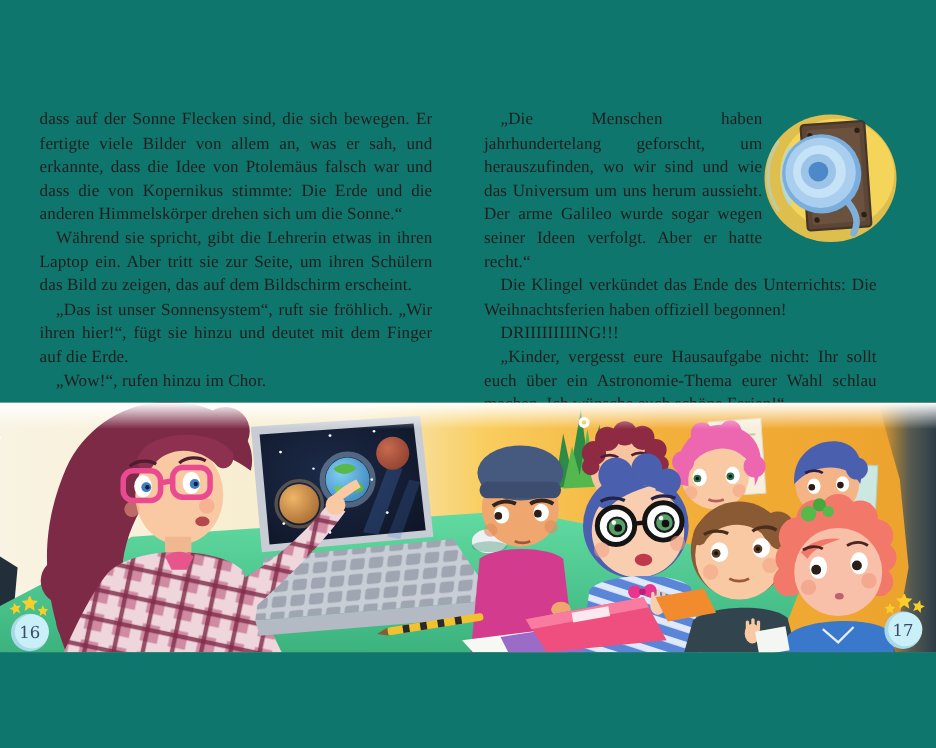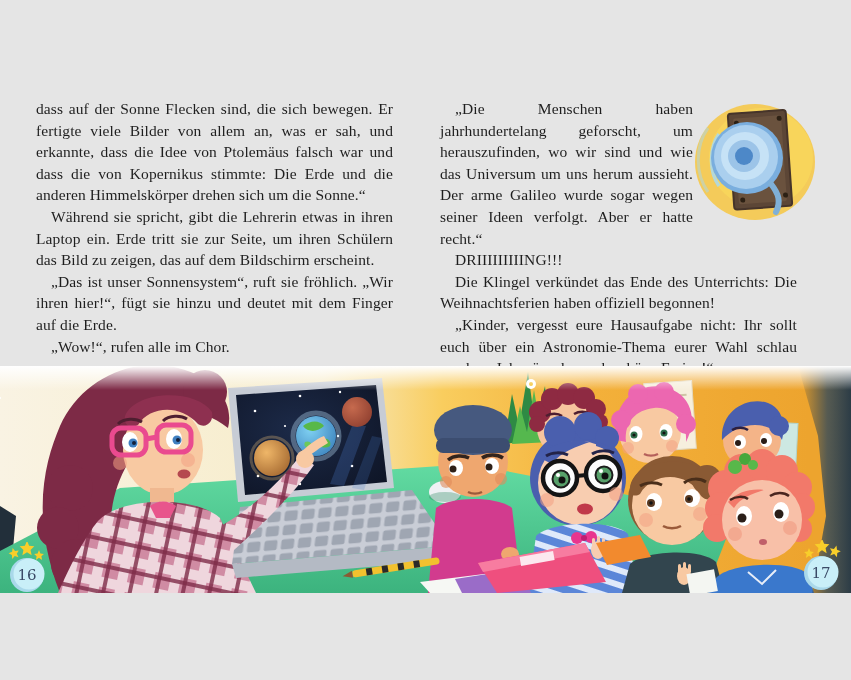--- a/index.html
+++ b/index.html
@@ -1,17 +1,17 @@
 <!DOCTYPE html>
 <html lang="de"><head>
 <meta charset="utf-8">
 <style>
   html,body{margin:0;padding:0;}
   .sheet{
-    position:relative; width:851px; height:680px; background:#e5e5e5;
+    position:relative; width:851px; height:680px; background:#0f766e;
     overflow:hidden; font-family:"Liberation Serif","DejaVu Serif",serif;
   }
   .text-col{
     position:absolute; top:98px; width:357px;
     font-size:15.5px; line-height:21.6px; text-align:justify;
     color:#1e1e1e; letter-spacing:0.1px;
   }
   #col-left{left:36px;}
   #col-right{left:440px;}
   .text-col p{margin:0; padding:0; hyphens:auto;}
@@ -30,23 +30,23 @@
 <svg width="0" height="0" style="position:absolute">
   <defs>
     <path id="star" d="M0,-7 L2,-2.2 L7,-1.6 L3.4,1.8 L4.4,7 L0,4 L-4.4,7 L-3.4,1.8 L-7,-1.6 L-2,-2.2 Z"></path>
   </defs>
 </svg>
 
 <div class="sheet">
 
   <div id="col-left" class="text-col">
     <p>dass auf der Sonne Flecken sind, die sich bewegen. Er fertigte viele Bilder von allem an, was er sah, und erkannte, dass die Idee von Ptolemäus falsch war und dass die von Kopernikus stimmte: Die Erde und die anderen Himmelskörper drehen sich um die Sonne.“</p>
-    <p class="indent">Während sie spricht, gibt die Lehrerin etwas in ihren Laptop ein. Erde tritt sie zur Seite, um ihren Schülern das Bild zu zeigen, das auf dem Bildschirm erscheint.</p>
+    <p class="indent">Während sie spricht, gibt die Lehrerin etwas in ihren Laptop ein. Aber tritt sie zur Seite, um ihren Schülern das Bild zu zeigen, das auf dem Bildschirm erscheint.</p>
     <p class="indent">„Das ist unser Sonnensystem“, ruft sie fröhlich. „Wir ihren hier!“, fügt sie hinzu und deutet mit dem Finger auf die Erde.</p>
-    <p class="indent">„Wow!“, rufen alle im Chor.</p>
+    <p class="indent">„Wow!“, rufen hinzu im Chor.</p>
   </div>
 
   <div id="col-right" class="text-col">
     <div class="bell-float">
       <svg width="132" height="128" viewBox="0 0 132 128">
         <ellipse cx="64" cy="64" rx="60" ry="58" fill="#f5c84a" opacity="0.9"></ellipse>
         <ellipse cx="70" cy="60" rx="52" ry="50" fill="#f8d75c" opacity="0.85"></ellipse>
         <g transform="rotate(-4 66 62)">
           <rect x="40" y="14" width="58" height="96" rx="3" fill="#5c4636" stroke="#46342a" stroke-width="2"></rect>
           <rect x="45" y="19" width="48" height="86" rx="2" fill="#6a523e"></rect>
@@ -61,22 +61,22 @@
           <circle cx="56" cy="60" r="36" fill="#7aaede"></circle>
           <circle cx="55" cy="59" r="32" fill="#aacfee"></circle>
           <circle cx="54" cy="58" r="24" fill="#c6e2f6"></circle>
           <circle cx="53" cy="58" r="16" fill="#9cc4e8"></circle>
           <circle cx="53" cy="58" r="9" fill="#4d88c8"></circle>
         </g>
         <path d="M80,86 C88,96 90,104 85,114" stroke="#7fb0d8" stroke-width="6" stroke-linecap="round" fill="none"></path>
       </svg>
     </div>
     <p class="indent">„Die Menschen haben jahrhundertelang geforscht, um herauszufinden, wo wir sind und wie das Universum um uns herum aussieht. Der arme Galileo wurde sogar wegen seiner Ideen verfolgt. Aber er hatte recht.“</p>
+    <p class="indent">Die Klingel verkündet das Ende des Unterrichts: Die Weihnachtsferien haben offiziell begonnen!</p>
     <p class="indent">DRIIIIIIIIING!!!</p>
-    <p class="indent">Die Klingel verkündet das Ende des Unterrichts: Die Weihnachtsferien haben offiziell begonnen!</p>
     <p class="indent">„Kinder, vergesst eure Hausaufgabe nicht: Ihr sollt euch über ein Astronomie-Thema eurer Wahl schlau machen. Ich wünsche euch schöne Ferien!“</p>
   </div>
 
   <svg id="scene" viewBox="0 0 851 227">
     <defs>
       <linearGradient id="wallGrad" x1="0" y1="0" x2="1" y2="0">
         <stop offset="0" stop-color="#f9f3e3"></stop>
           <stop offset="0.38" stop-color="#f7ecc9"></stop>
         <stop offset="0.52" stop-color="#f9cd5e"></stop>
           <stop offset="0.7" stop-color="#f3b03a"></stop>

